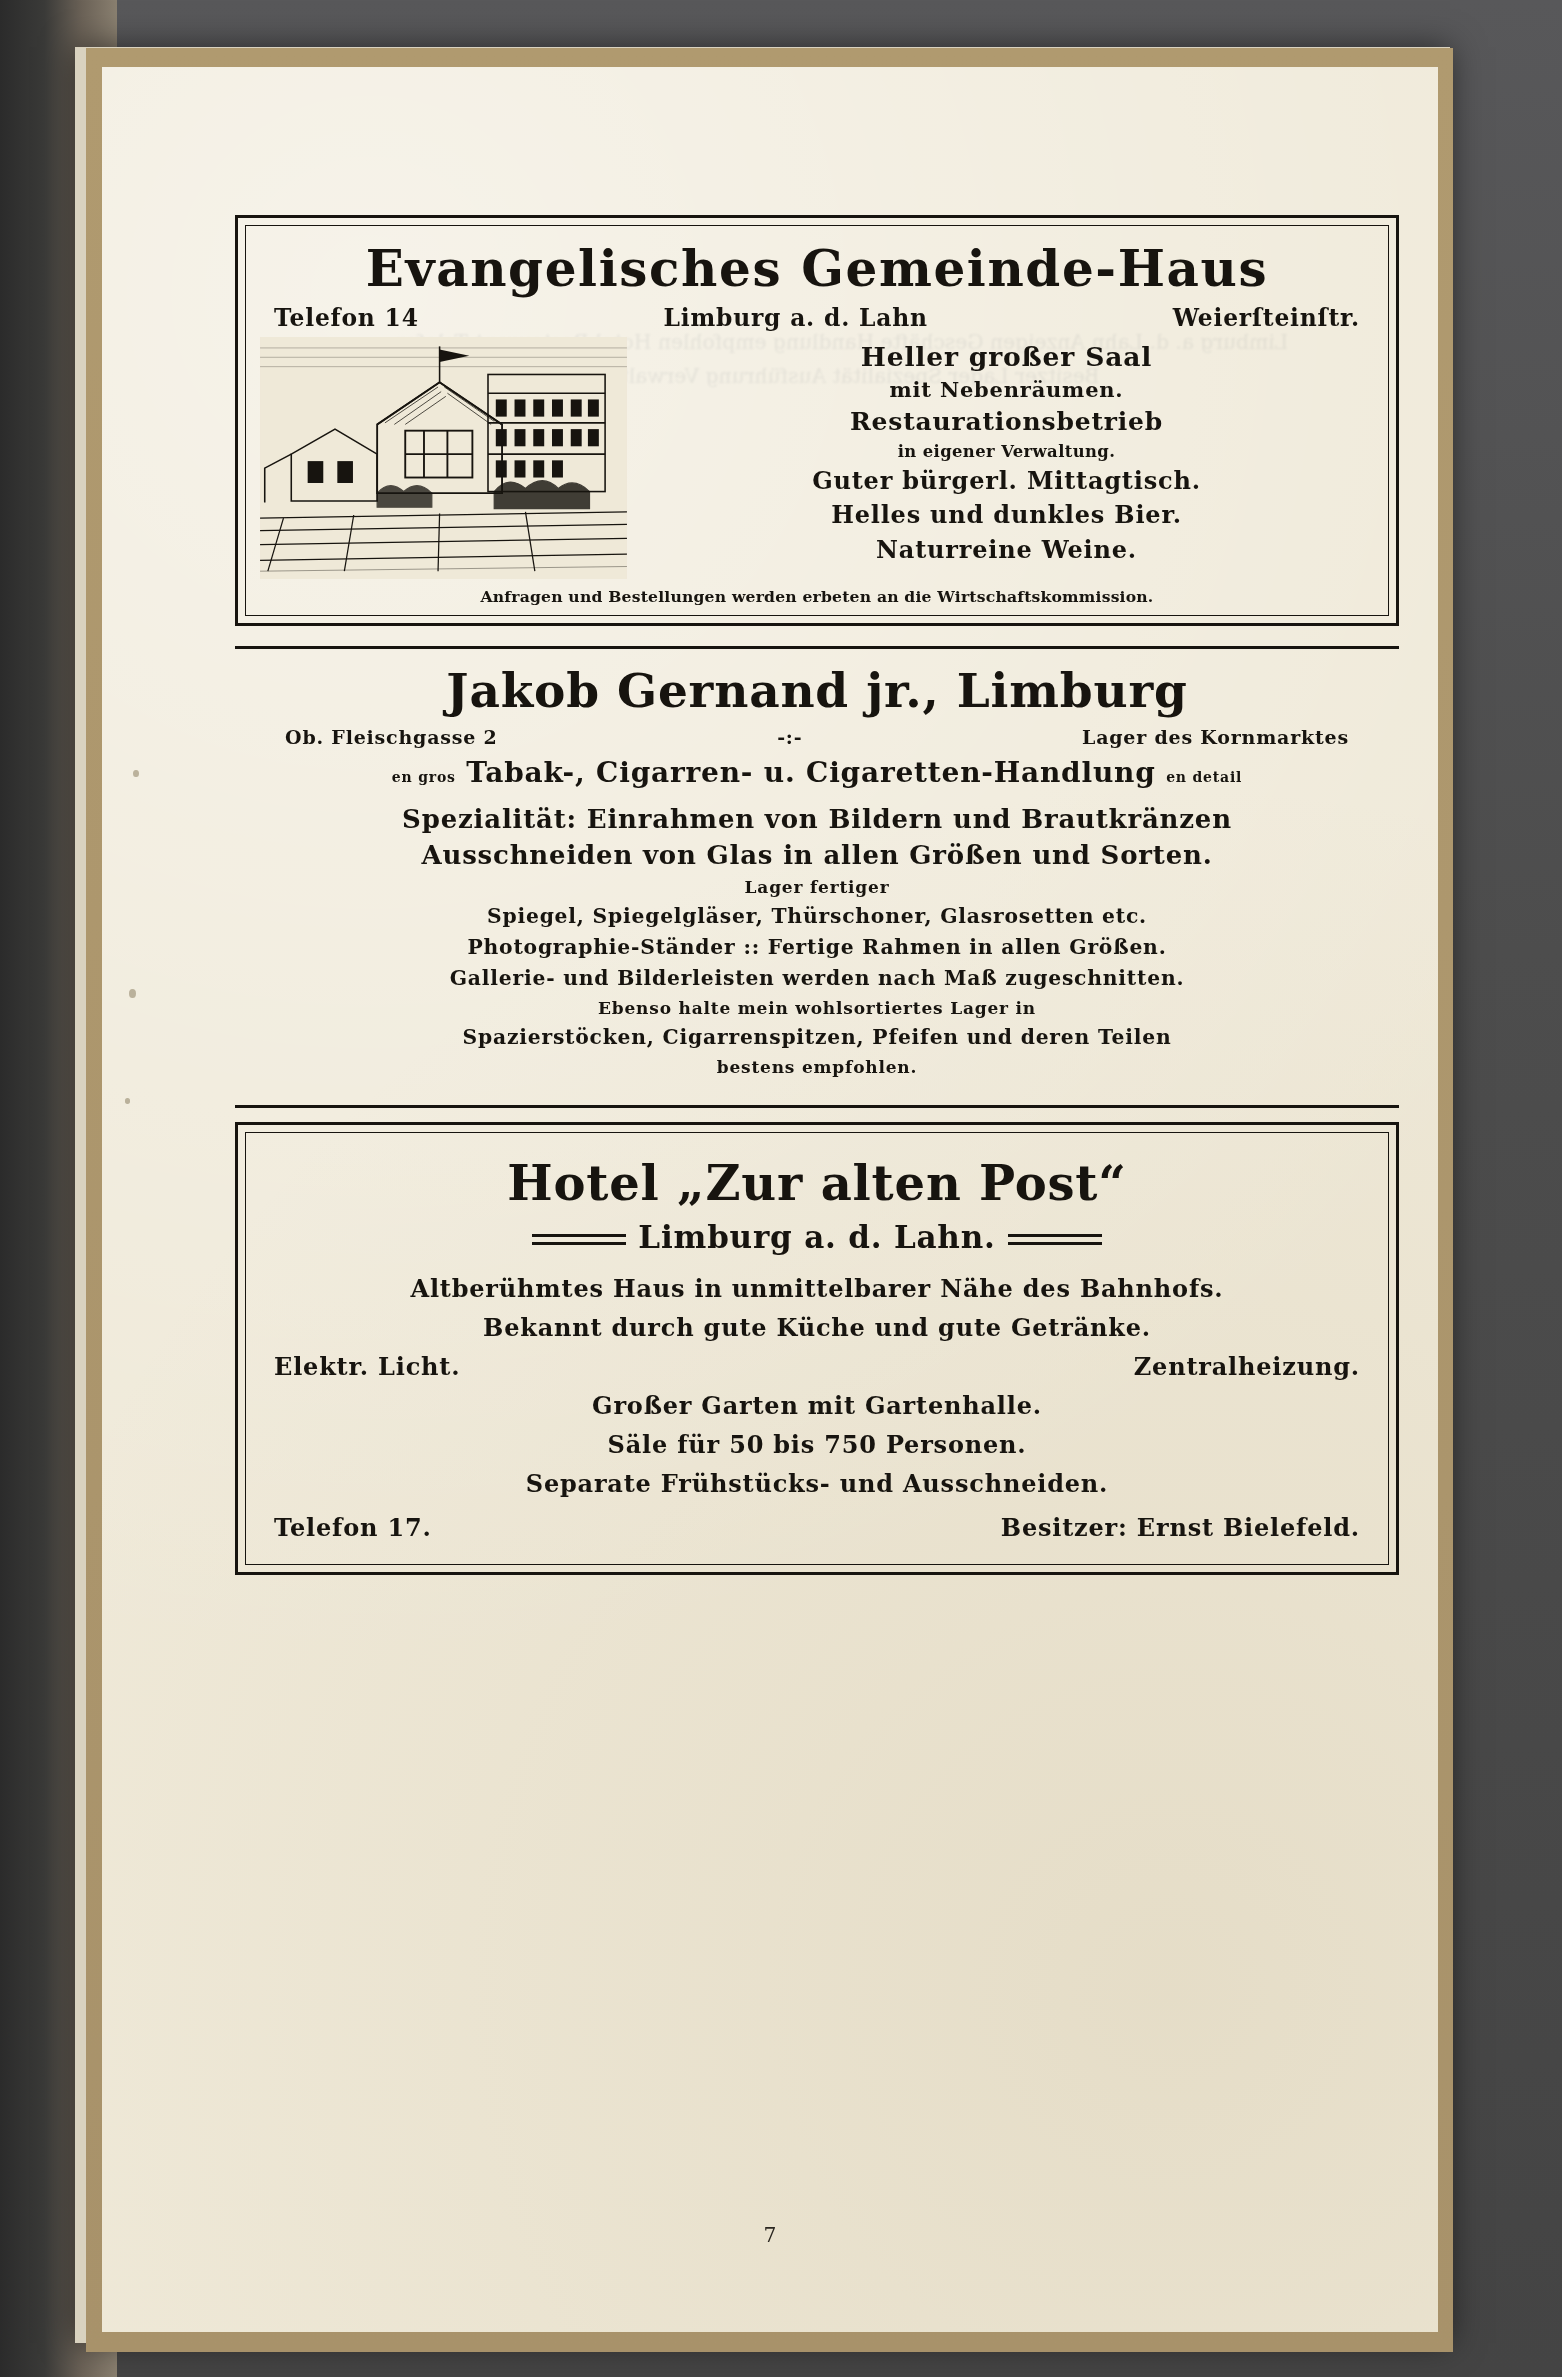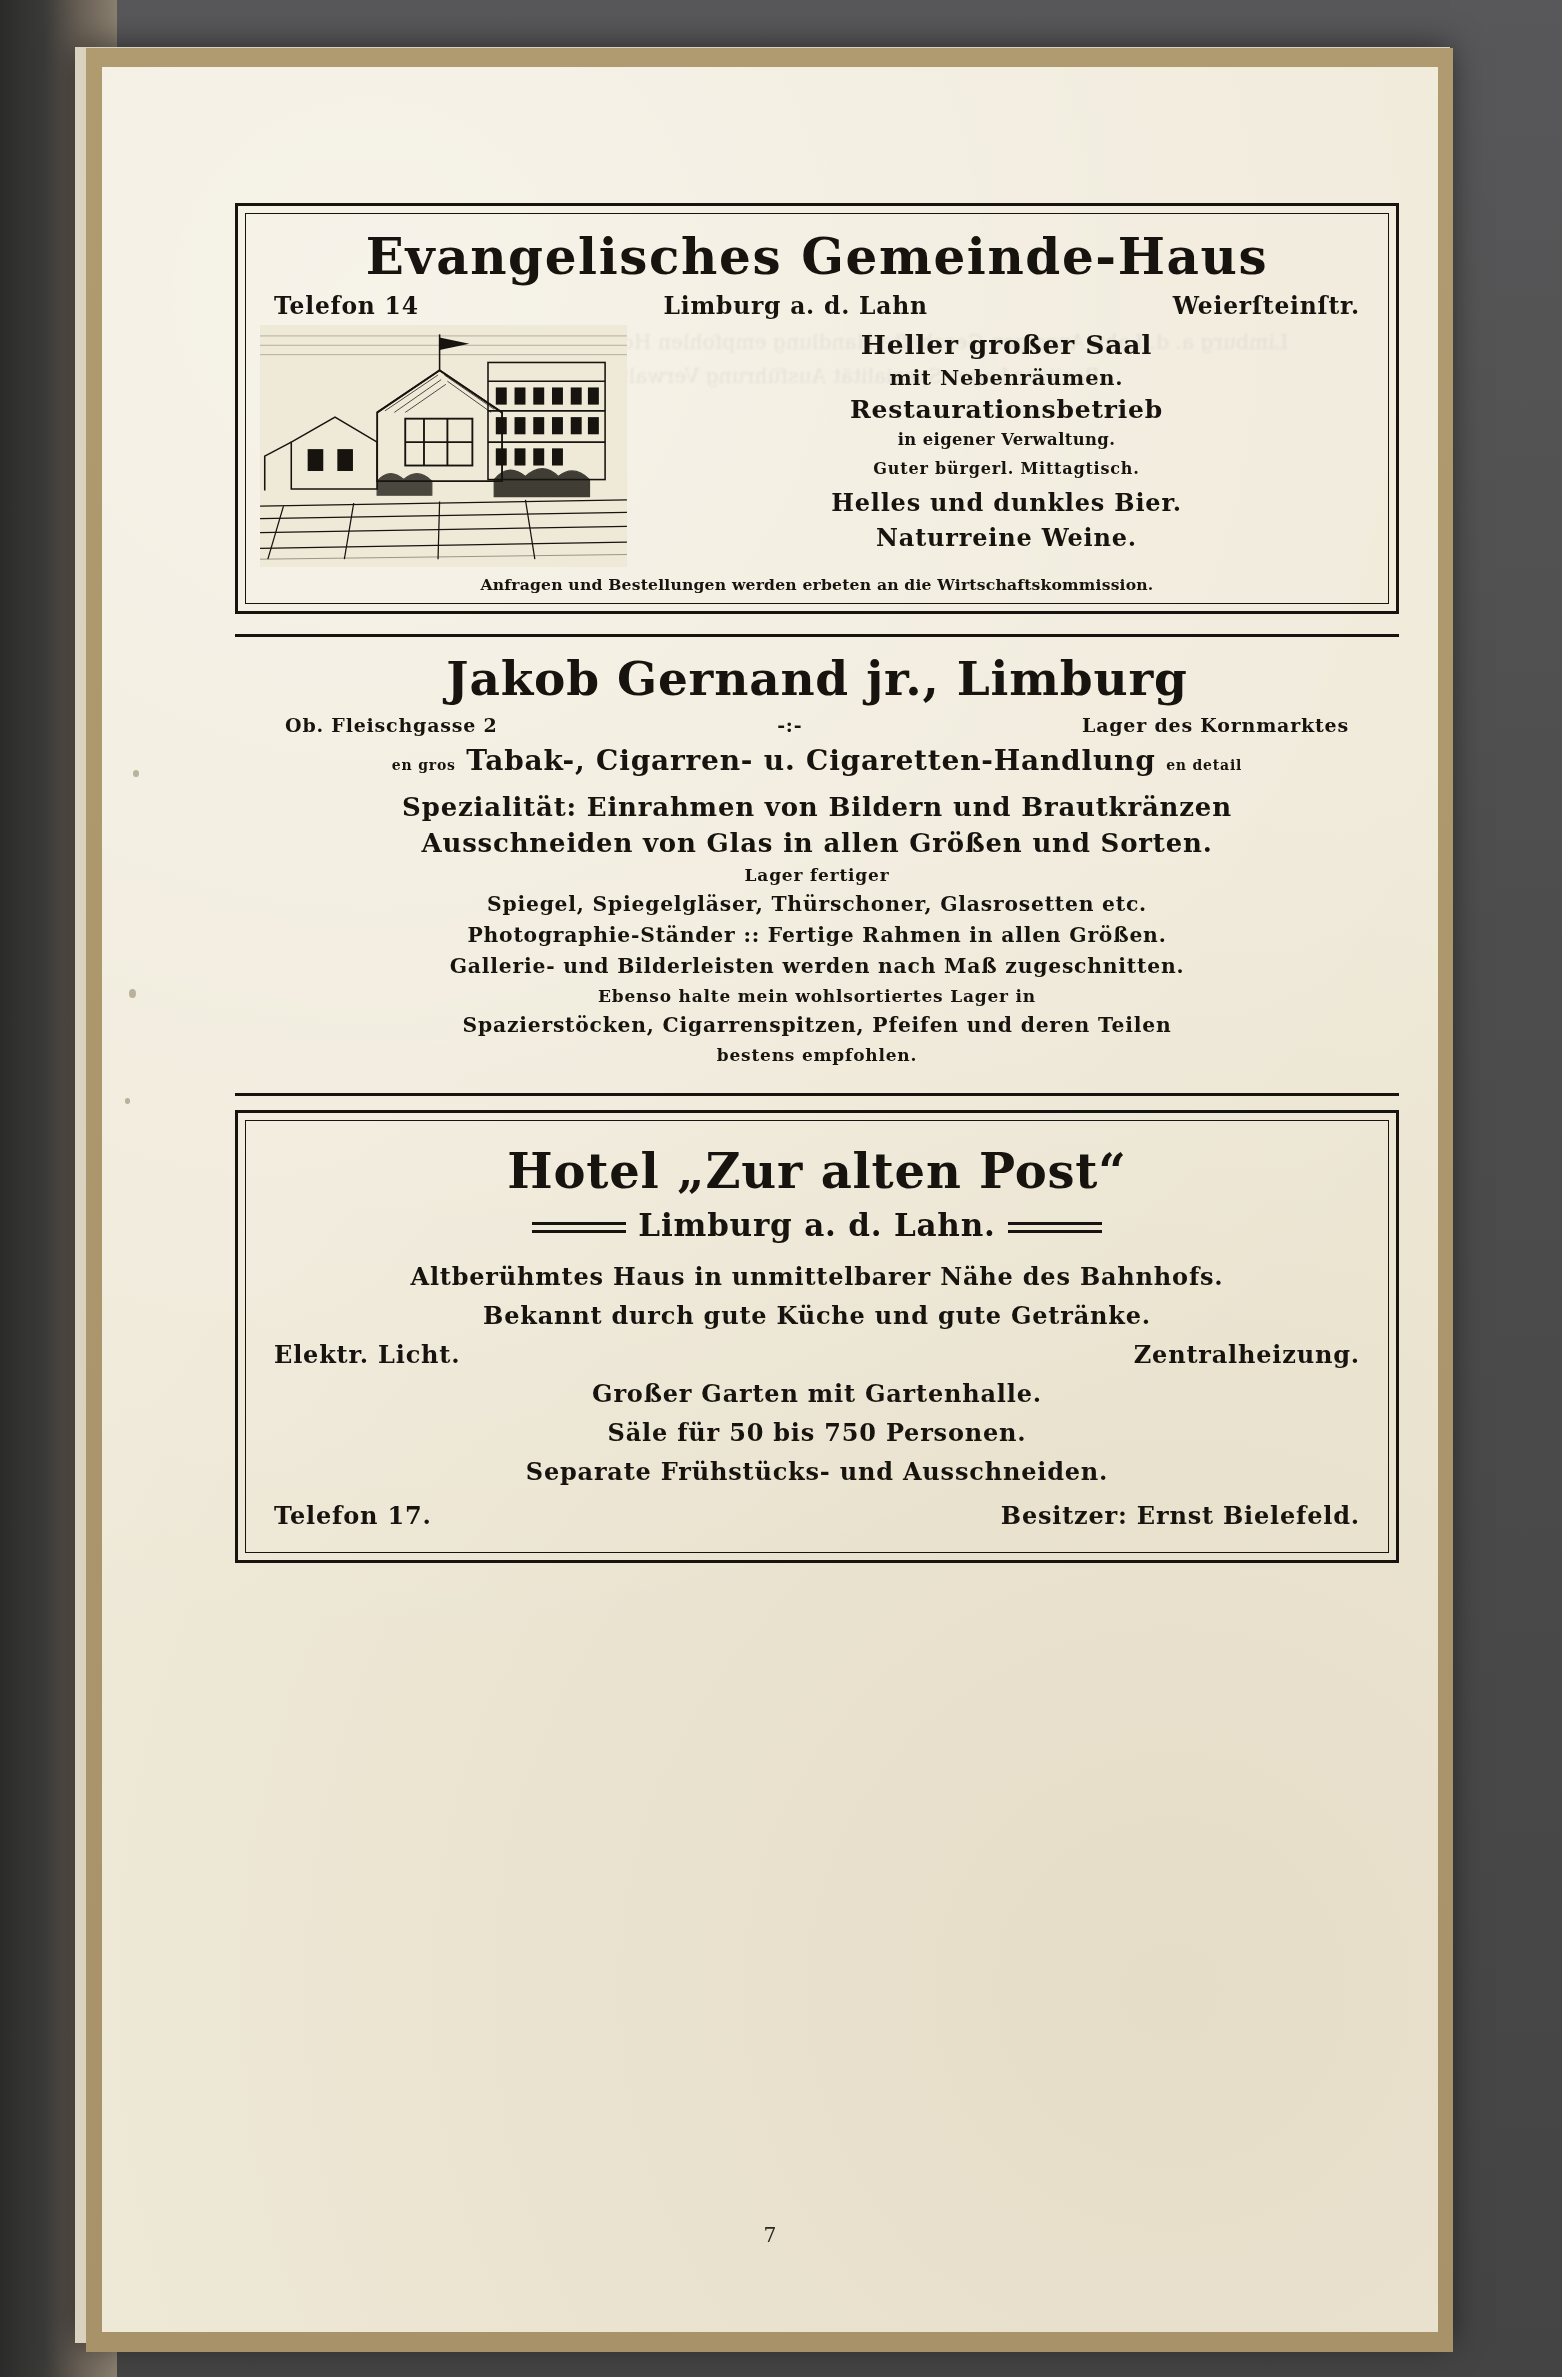--- a/index.html
+++ b/index.html
@@ -44,21 +44,21 @@
     opacity:.08;
     color:#33404f;
     font-size:20.3px;line-height:34px;
     text-align:center;
     filter:blur(0.9px);
     transform:scaleX(-1);
     font-family:"DejaVu Serif", serif;
     pointer-events:none;
   }
   .content{
-    position:absolute;left:133px;top:136px;width:1164px;
+    position:absolute;left:133px;top:148px;width:1164px;
   }
 
   
   .ad{
     position:relative;
     color:#17140f;
   }
   .frame-double{
     border:3.9px solid #17140f;
     padding:7px;
@@ -99,21 +99,21 @@
     border:0;
   }
   .cut svg{display:block;width:367px;height:242px;}
   .right-col{
     flex:1;text-align:center;padding-top:3.1px;
   }
   .right-col .l1{font-size:26.6px;line-height:34px;}
   .right-col .l2{font-size:21px;line-height:31px;}
   .right-col .l3{font-size:25px;line-height:34px;}
   .right-col .l4{font-size:16.4px;line-height:25px;letter-spacing:0.4px;}
-  .right-col .l5{font-size:16px;line-height:34px;}
+  .right-col .l5{font-size:24px;line-height:34px;}
   .right-col .l6{font-size:24px;line-height:34px;}
   .right-col .l7{font-size:24px;line-height:36px;}
   #ad-gemeindehaus .footnote{
     text-align:center;font-size:15.6px;letter-spacing:0.2px;
     font-weight:700;margin-top:7.8px;padding-bottom:1.6px;
   }
 
   
   #ad-gernand{ text-align:center; padding:0 3.1px; }
   #ad-gernand .title{

